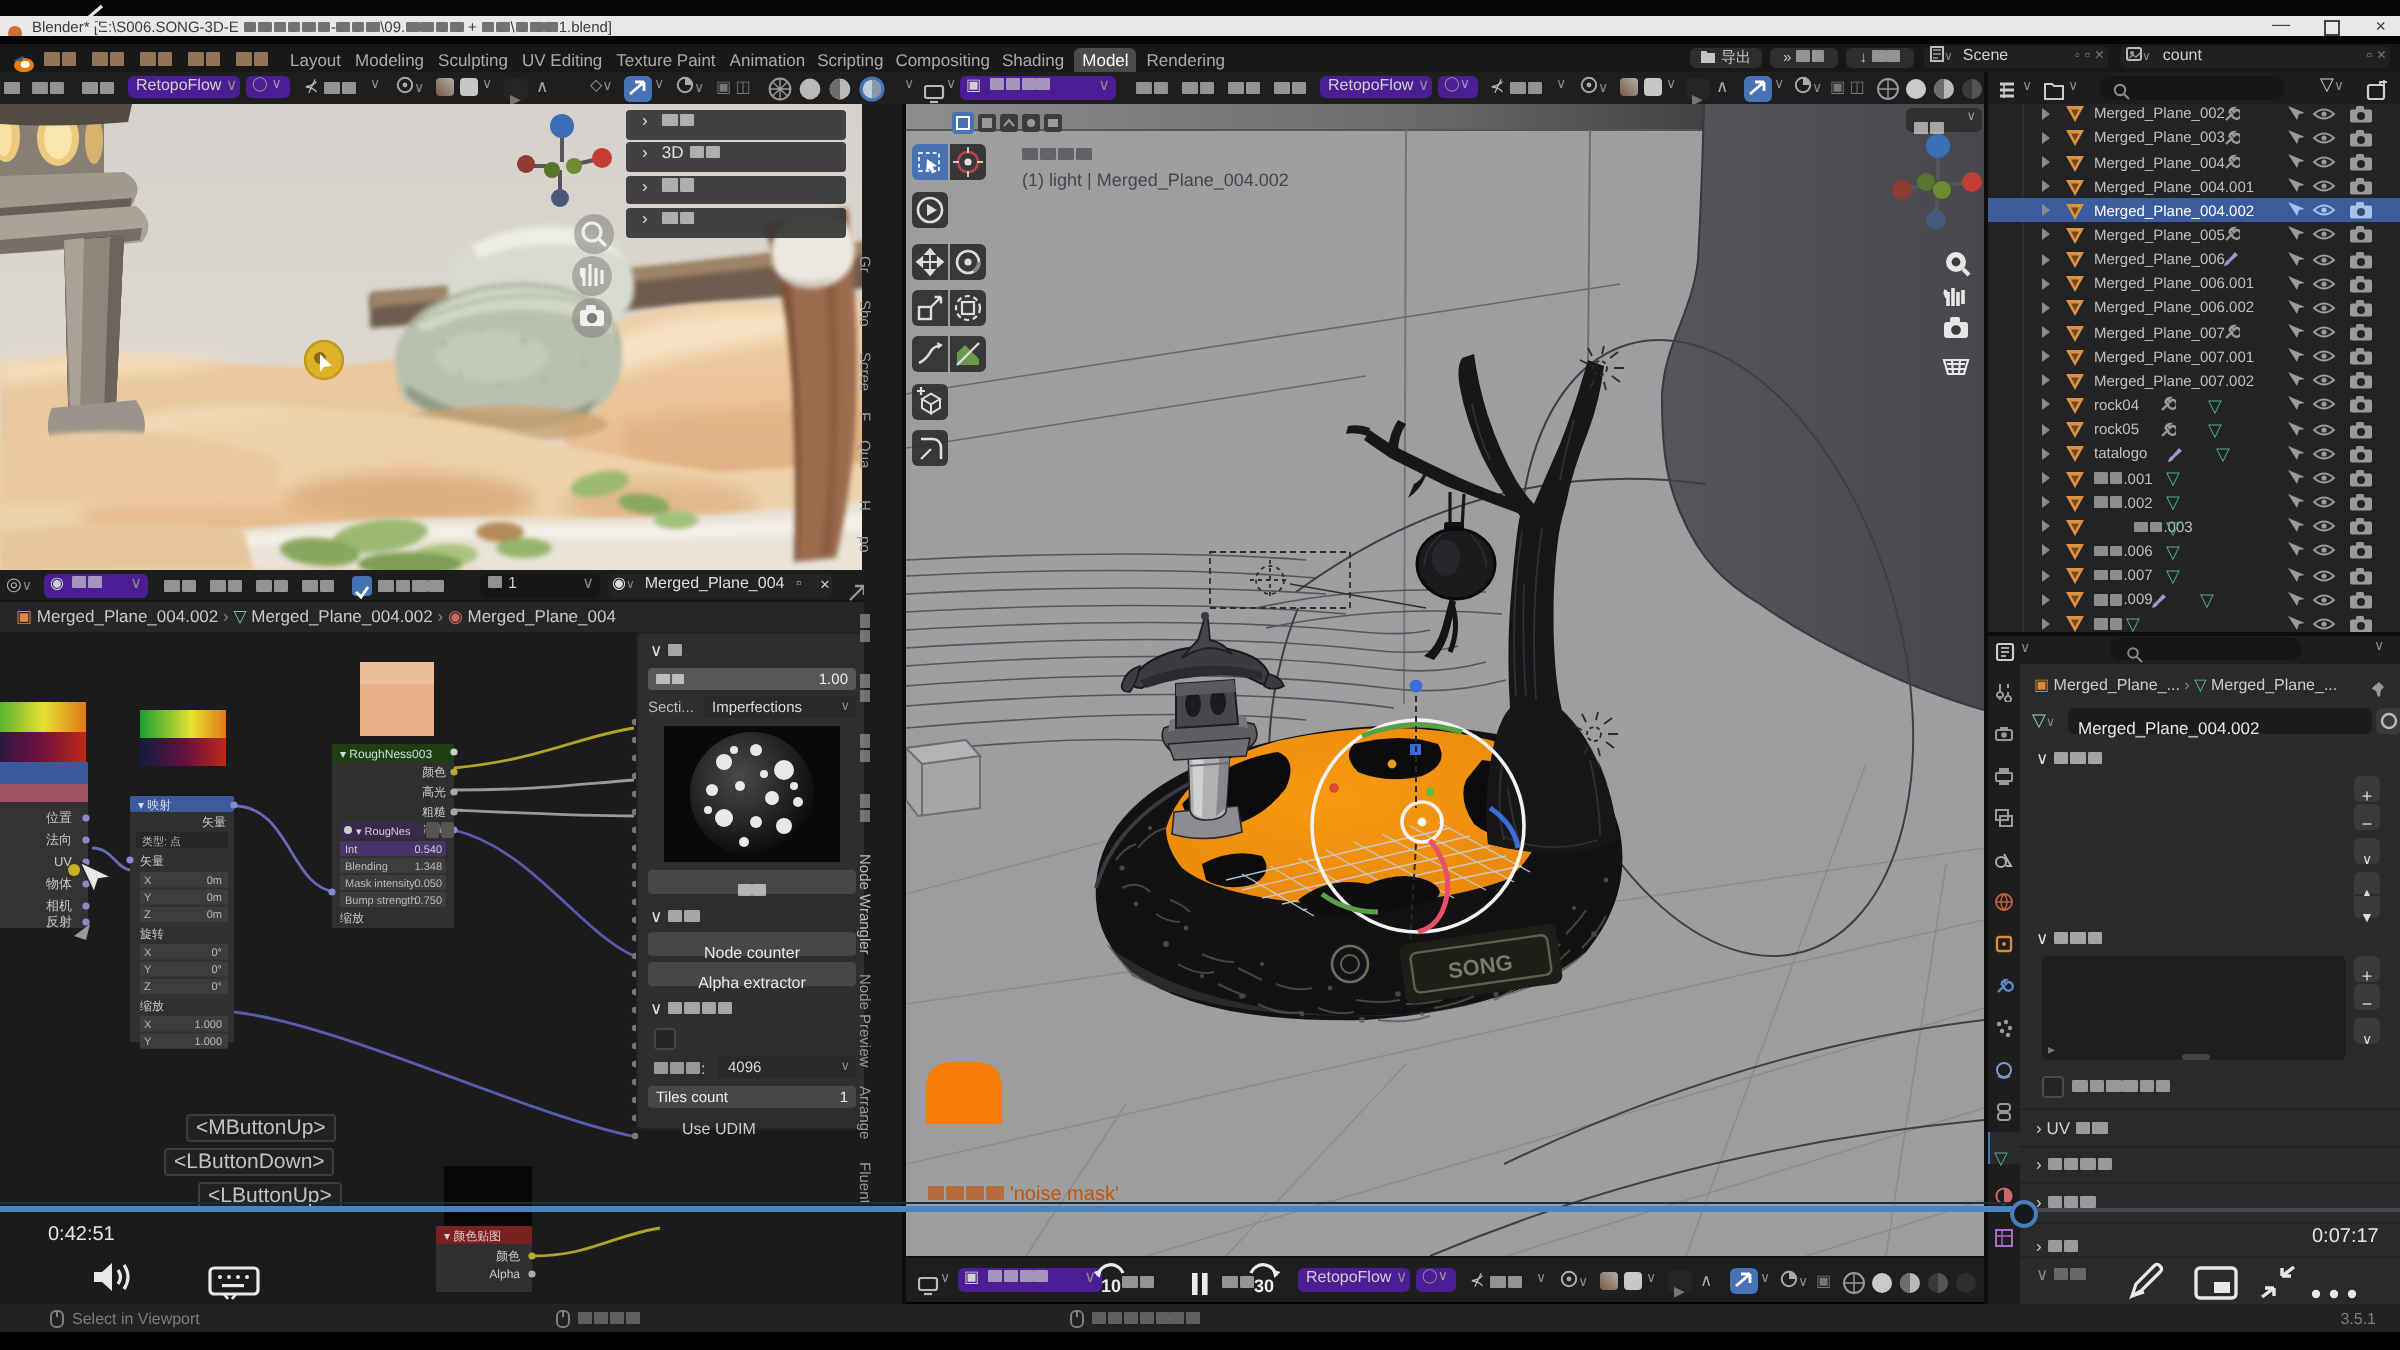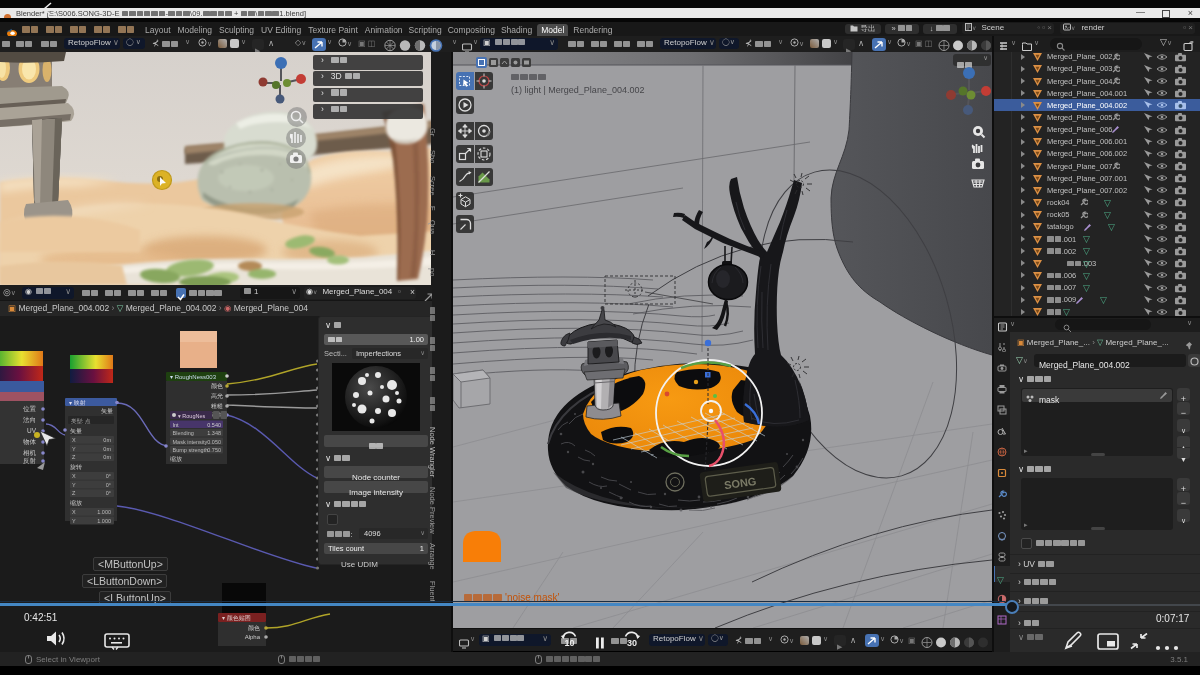--- a/index.html
+++ b/index.html
@@ -2,21 +2,21 @@
 <html><head>
 <meta charset="utf-8">
 <style>
   html,body{margin:0;padding:0;background:#000;}
   #root{position:relative;width:1200px;height:675px;overflow:hidden;background:#000;
         font-family:"Liberation Sans",sans-serif;-webkit-font-smoothing:antialiased;}
   .abs{position:absolute;}
   .tx{white-space:nowrap;}
   .hdr{background:#1d1d1d;}
   .btn{background:#2b2b2b;border-radius:3px;}
-  .ddn{background:#0f172a;border-radius:3px;color:#cccccc;}
+  .ddn{background:#4c1d95;border-radius:3px;color:#cccccc;}
   .cj{display:inline-block;width:0.88em;height:0.76em;background:currentColor;opacity:0.68;border-radius:0.08em;margin:0 0.05em;vertical-align:-0.04em;}
 </style>
 </head>
 <body>
 <div id="root">
 
 <div class="abs" style="left:0;top:0;width:1200px;height:8px;background:#050505;"></div>
 
 <div class="abs" style="left:0;top:8px;width:1200px;height:10px;background:#e8e8e8;"></div>
 <div class="abs" style="left:3px;top:8px;width:9px;height:9px;">
@@ -60,21 +60,21 @@
   <span style="margin-left:3px;"><svg width="7" height="8" style="vertical-align:-1px;">
           <rect x="0.5" y="0.5" width="6" height="7" fill="none" stroke="#bbb"></rect>
           <path d="M1.5 2 h4 M1.5 4 h4 M1.5 6 h2.5" stroke="#999" stroke-width="0.8"></path>
         </svg><span style="font-size:6px;color:#888;">∨</span></span><span style="margin-left:5px;">Scene</span><span style="float:right;margin-right:2px;color:#777;">◦ ▫ ×</span>
 </div>
 <div class="abs ddn tx" style="left:1060px;top:23px;width:135px;height:11px;background:#202020;font-size:8px;color:#cfcfcf;">
   <span style="margin-left:3px;"><svg width="8" height="8" style="vertical-align:-1px;">
           <rect x="0.5" y="1" width="7" height="6" rx="1" fill="none" stroke="#bbb"></rect>
           <circle cx="3" cy="3.5" r="1" fill="#999"></circle>
           <path d="M1.5 6 l2 -1.5 l1.5 1 l2 -2" stroke="#999" stroke-width="0.7" fill="none"></path>
-        </svg><span style="font-size:6px;color:#888;">∨</span></span><span style="margin-left:6px;">render</span><span style="float:right;margin-right:2px;color:#777;">▫ ×</span>
+        </svg><span style="font-size:6px;color:#888;">∨</span></span><span style="margin-left:6px;">count</span><span style="float:right;margin-right:2px;color:#777;">▫ ×</span>
 </div>
 
 <div class="abs" style="left:0;top:36px;width:1200px;height:16px;background:#1e1e1e;"></div>
 
 <div class="abs tx" style="left:2px;top:39px;font-size:8.5px;color:#cccccc;"><i class="cj"></i></div>
 <div class="abs tx" style="left:16px;top:39px;font-size:8.5px;color:#cccccc;"><i class="cj"></i><i class="cj"></i></div>
 <div class="abs tx" style="left:41px;top:39px;font-size:8.5px;color:#cccccc;"><i class="cj"></i><i class="cj"></i></div>
 <div class="abs ddn tx" style="left:64px;top:38px;width:56px;height:11px;font-size:8px;color:#d0d0d0;"><span style="margin-left:4px;">RetopoFlow</span><span style="color:#888;"> ∨</span></div>
 <div class="abs ddn tx" style="left:123px;top:38px;width:22px;height:11px;font-size:7px;color:#999;"><span style="margin-left:3px;">◯ ∨</span></div>
 <div class="abs tx" style="left:152px;top:38px;font-size:8.5px;color:#bbb;">⊀</div>
@@ -587,21 +587,21 @@
               <circle cx="22" cy="42" r="2"></circle>
               <circle cx="50" cy="24" r="2"></circle>
               <circle cx="35" cy="12" r="2"></circle>
               <circle cx="65" cy="30" r="2"></circle>
         </g>
       </svg>
     </div>
     <div class="abs" style="left:5px;top:118px;width:104px;height:12px;background:#474747;border-radius:2px;text-align:center;"><span class="tx" style="font-size:8px;color:#e8e8e8;"><i class="cj"></i><i class="cj"></i></span></div>
     <div class="abs tx" style="left:6px;top:136px;font-size:8.5px;color:#e0e0e0;">∨ <i class="cj"></i><i class="cj"></i></div>
     <div class="abs" style="left:5px;top:149px;width:104px;height:12px;background:#474747;border-radius:2px;text-align:center;"><span class="tx" style="font-size:8px;color:#e8e8e8;">Node counter</span></div>
-    <div class="abs" style="left:5px;top:164px;width:104px;height:12px;background:#474747;border-radius:2px;text-align:center;"><span class="tx" style="font-size:8px;color:#e8e8e8;">Image intensity</span></div>
+    <div class="abs" style="left:5px;top:164px;width:104px;height:12px;background:#474747;border-radius:2px;text-align:center;"><span class="tx" style="font-size:8px;color:#e8e8e8;">Alpha extractor</span></div>
     <div class="abs tx" style="left:6px;top:182px;font-size:8.5px;color:#e0e0e0;">∨ <i class="cj"></i><i class="cj"></i><i class="cj"></i><i class="cj"></i></div>
     <div class="abs" style="left:8px;top:197px;width:9px;height:9px;background:#232323;border:1px solid #444;border-radius:2px;"></div>
     <div class="abs tx" style="left:22px;top:197px;font-size:8px;color:#ccc;margin-top:46px;">Use UDIM</div>
     <div class="abs tx" style="left:8px;top:213px;font-size:8px;color:#ccc;"><i class="cj"></i><i class="cj"></i><i class="cj"></i>:</div>
     <div class="abs" style="left:40px;top:211px;width:69px;height:11px;background:#282828;border-radius:2px;">
           <span class="abs tx" style="left:5px;top:1px;font-size:7.5px;color:#ddd;">4096</span>
           <span class="abs tx" style="right:3px;top:1px;font-size:6.5px;color:#888;">∨</span>
         </div>
     <div class="abs" style="left:5px;top:226px;width:104px;height:11px;background:#474747;border-radius:2px;">
           <span class="abs tx" style="left:4px;top:1px;font-size:7.5px;color:#eee;">Tiles count</span>
@@ -1581,34 +1581,20 @@
             <path d="M4.5 1 L7 3.5 L5.5 5 L5 8 L4 8.5 L3 5.5 L1 4.5 L1.5 3.5 Z" fill="#999"></path>
           </svg></div>
 
     <div class="abs tx" style="left:6px;top:23px;font-size:9px;color:#9dd6b5;">▽<span style="font-size:6.5px;color:#888;">∨</span></div>
     <div class="abs" style="left:24px;top:22px;width:152px;height:13px;background:#1b1b1b;border-radius:3px;"><span class="tx" style="font-size:8.5px;color:#e8e8e8;margin-left:5px;">Merged_Plane_004.002</span></div>
     <div class="abs" style="left:178px;top:22px;width:13px;height:13px;background:#3a3a3a;border-radius:3px;"><svg width="13" height="13">
             <circle cx="6.5" cy="6.5" r="3.5" fill="none" stroke="#bbb" stroke-width="1.2"></circle>
           </svg></div>
 
     <div class="abs tx" style="left:8px;top:42px;font-size:8.5px;color:#dedede;">∨ <i class="cj"></i><i class="cj"></i><i class="cj"></i></div>
-    <div class="abs" style="left:11px;top:56px;width:152px;height:68px;background:#1e1e1e;border-radius:3px;">
-      <div class="abs" style="left:1px;top:1px;width:150px;height:13px;background:#3a3a3a;border-radius:2px;">
-        <svg width="10" height="9" style="margin-left:3px;margin-top:2px;">
-              <circle cx="3" cy="3" r="1.5" fill="#bbb"></circle>
-              <circle cx="7" cy="3" r="1.5" fill="#bbb"></circle>
-              <circle cx="5" cy="6.5" r="1.5" fill="#bbb"></circle>
-            </svg><span class="tx" style="font-size:8.5px;color:#e8e8e8;margin-left:4px;">mask</span>
-        <svg width="9" height="9" style="float:right;margin-right:4px;margin-top:2px;">
-              <path d="M1 8 Q1.5 5.5 3 5 L6.5 1 L8 2.5 L4 6 Q3.5 7.5 1 8 Z" fill="#999"></path>
-            </svg>
-      </div>
-      <div class="abs tx" style="left:3px;bottom:1px;font-size:7px;color:#777;">▸</div>
-      <div class="abs" style="left:70px;bottom:0px;width:14px;height:3px;background:#444;border-radius:2px;"></div>
-    </div>
     <div class="abs" style="left:167px;top:56px;width:13px;height:13px;background:#3a3a3a;border-radius:3px;text-align:center;"><span style="font-size:9px;color:#ddd;line-height:13px;">+</span></div>
     <div class="abs" style="left:167px;top:70px;width:13px;height:13px;background:#3a3a3a;border-radius:3px;text-align:center;"><span style="font-size:9px;color:#ddd;line-height:13px;">−</span></div>
     <div class="abs" style="left:167px;top:87px;width:13px;height:13px;background:#3a3a3a;border-radius:3px;text-align:center;"><span style="font-size:7px;color:#ddd;line-height:13px;">∨</span></div>
     <div class="abs" style="left:167px;top:104px;width:13px;height:11px;background:#3a3a3a;border-radius:3px 3px 0 0;text-align:center;"><span style="font-size:7px;color:#ddd;line-height:11px;">▲</span></div>
     <div class="abs" style="left:167px;top:116px;width:13px;height:11px;background:#3a3a3a;border-radius:0 0 3px 3px;text-align:center;"><span style="font-size:7px;color:#ddd;line-height:11px;">▼</span></div>
 
     <div class="abs tx" style="left:8px;top:132px;font-size:8.5px;color:#dedede;">∨ <i class="cj"></i><i class="cj"></i><i class="cj"></i></div>
     <div class="abs" style="left:11px;top:146px;width:152px;height:52px;background:#1e1e1e;border-radius:3px;">
       <div class="abs tx" style="left:3px;bottom:1px;font-size:7px;color:#777;">▸</div>
       <div class="abs" style="left:70px;bottom:0px;width:14px;height:3px;background:#444;border-radius:2px;"></div>
@@ -1680,21 +1666,21 @@
     <rect x="1" y="1" width="24" height="13" rx="2" fill="none" stroke="#e8e8e8" stroke-width="1.6"></rect>
     <path d="M8 14 l2 2.5 M14 14 l-2 2.5" stroke="#e8e8e8" stroke-width="1.4" fill="none"></path>
     <circle cx="6" cy="5.5" r="1" fill="#e8e8e8"></circle>
         <circle cx="10.5" cy="5.5" r="1" fill="#e8e8e8"></circle>
         <circle cx="15" cy="5.5" r="1" fill="#e8e8e8"></circle>
         <circle cx="19.5" cy="5.5" r="1" fill="#e8e8e8"></circle>
     <rect x="7" y="9" width="11" height="1.6" fill="#e8e8e8"></rect>
   </svg>
 </div>
 
-<div class="abs" style="left:560px;top:631px;">
+<div class="abs" style="left:546px;top:631px;">
   <svg width="18" height="17" viewBox="0 0 18 17">
     <path d="M3 7 A 6.5 6.5 0 0 1 15.5 5.5" fill="none" stroke="#ececec" stroke-width="1.6"></path>
     <path d="M0.8 5 l4 -1.2 l-1 4.2 z" fill="#ececec"></path>
     <text x="9.5" y="15" font-size="9" fill="#ececec" text-anchor="middle" font-weight="bold">10</text>
   </svg>
 </div>
 <div class="abs" style="left:595px;top:634.5px;">
   <svg width="10" height="12">
         <rect x="1" y="0.5" width="2.8" height="11" fill="#ececec"></rect>
         <rect x="6" y="0.5" width="2.8" height="11" fill="#ececec"></rect>

